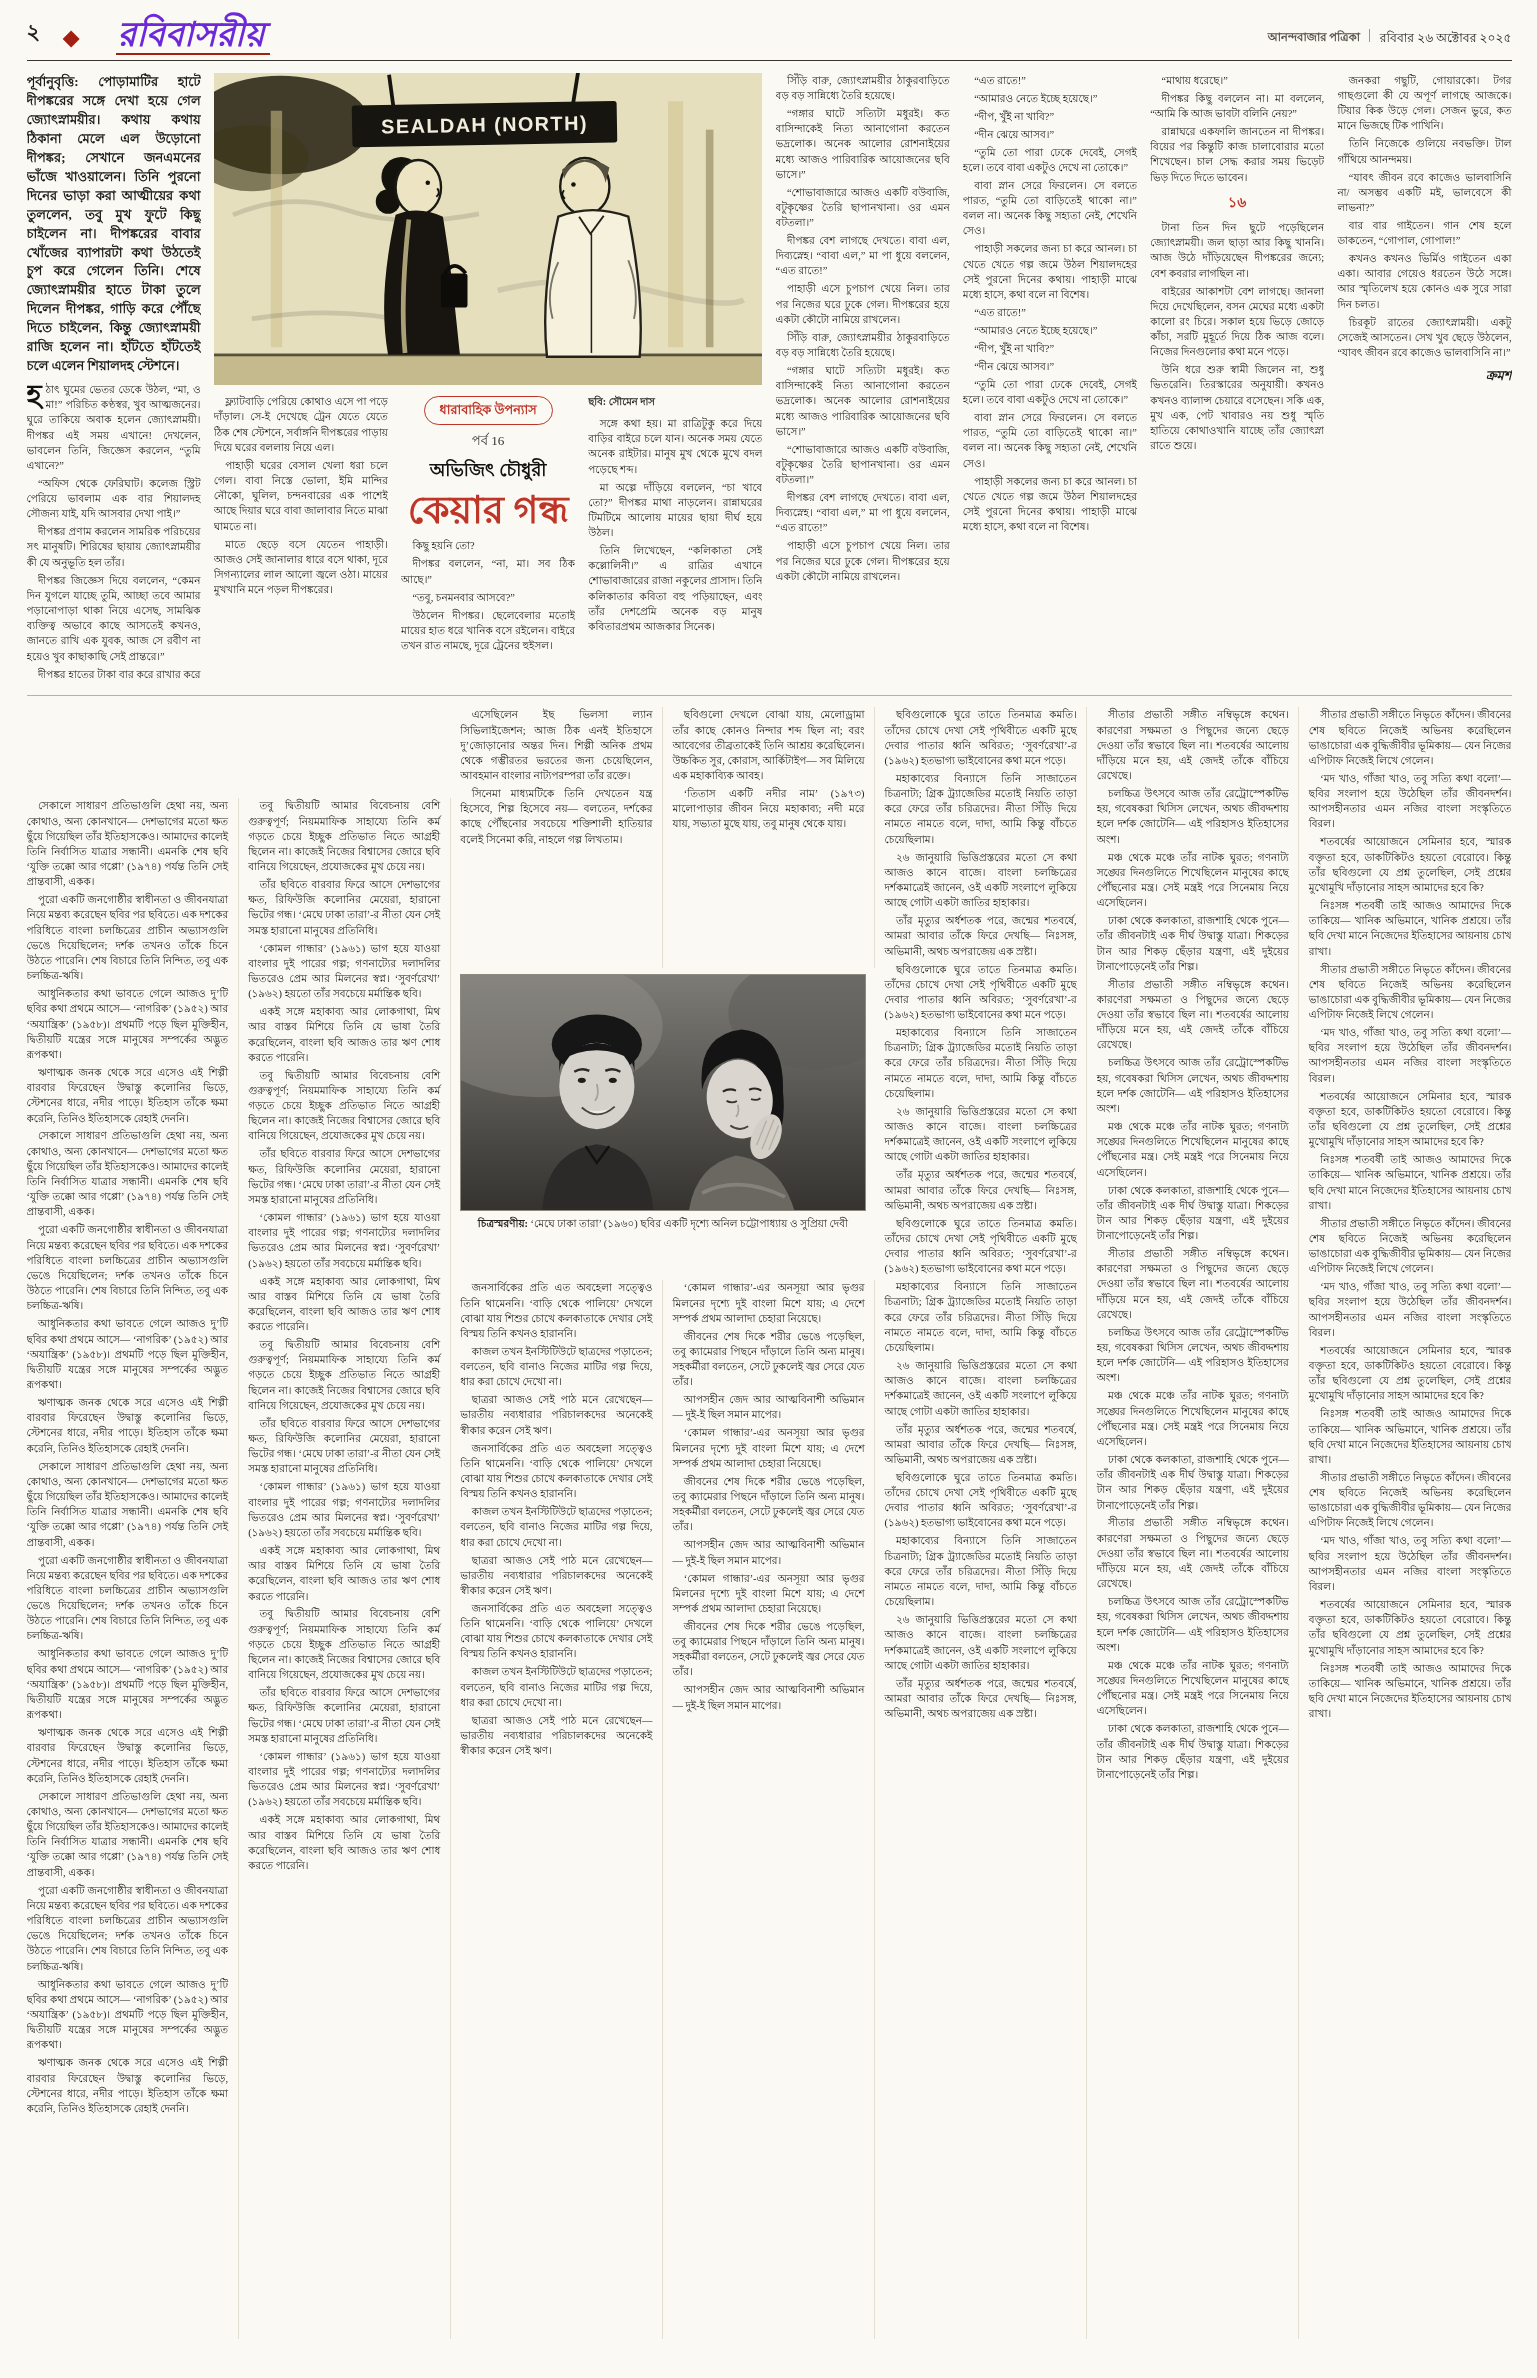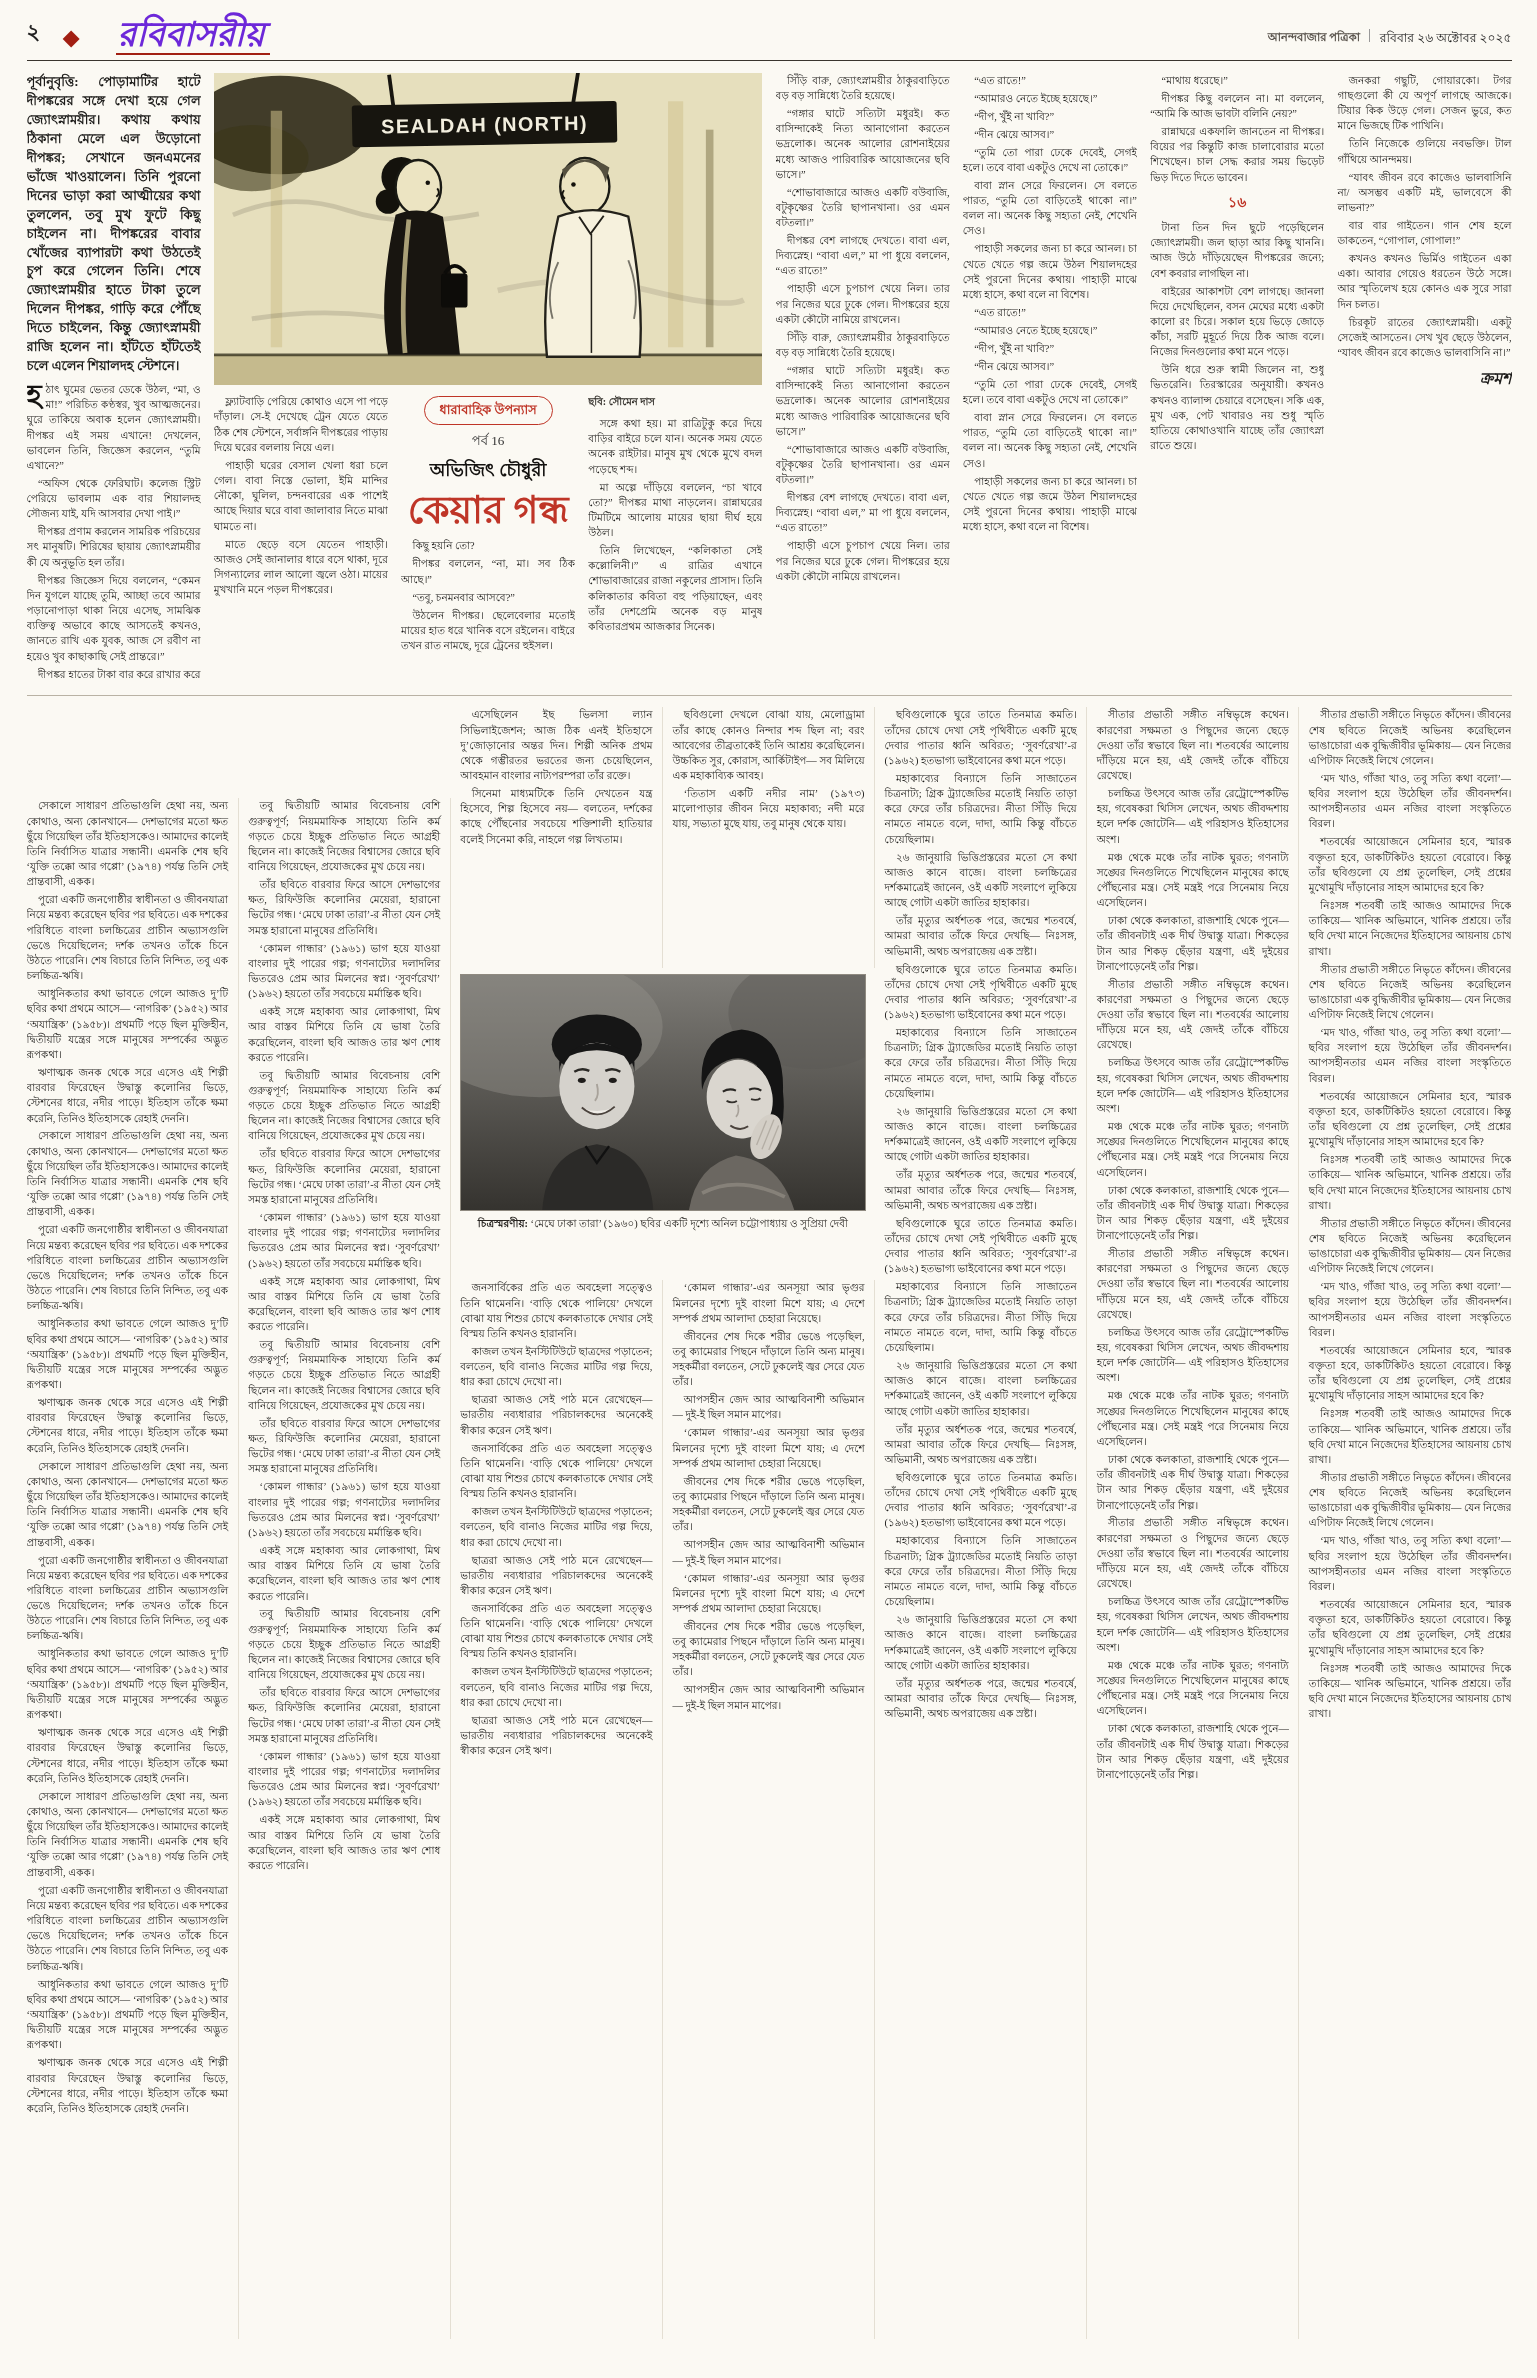--- a/index.html
+++ b/index.html
@@ -19,21 +19,21 @@
   .dateline .paper { font-weight:700; font-size:11.4px; color:#57514a; }
   .dateline .sep { width:0.9px; height:13.2px; background:#999; display:inline-block; }
   .hdr-rule { border-top:1.4px solid #3a352e; margin-bottom:11.4px; }
 
   
   .para { font-size:10.4px; line-height:1.46; text-align:justify; text-indent:11.4px; margin-bottom:2.8px; }
   .recap { font-size:13px; line-height:1.46; text-align:justify; font-weight:700; margin-bottom:5.7px; }
   .dropcap { float:left; font-size:29px; line-height:24.6px; font-weight:700; padding:0.9px 3.8px 0 0; color:#141210; }
   .secnum { text-align:center; color:#bf3527; font-weight:700; font-size:14px; margin:6.6px 0 4.7px; }
   .credit { font-size:10px; font-weight:700; margin-bottom:4.7px; color:#33302b; }
-  .continued { text-align:right; font-weight:700; font-style:italic; font-size:16px; margin-top:5.7px; }
+  .continued { text-align:right; font-weight:700; font-style:italic; font-size:13px; margin-top:5.7px; }
 
   
   .novel-grid { display:grid; grid-template-columns:repeat(8,1fr); grid-template-rows:312px 284px;
                 column-gap:13.2px; row-gap:9.5px; height:609px; overflow:hidden; }
   .n-col { overflow:hidden; }
   #ncol1 { grid-area:1/1/3/2; } .illus-wrap { grid-area:1/2/2/5; overflow:hidden; }
   #ncol2 { grid-area:2/2/3/3; } #ncol3 { grid-area:2/3/3/4; } #ncol4 { grid-area:2/4/3/5; }
   #ncol5 { grid-area:1/5/3/6; } #ncol6 { grid-area:1/6/3/7; }
   #ncol7 { grid-area:1/7/3/8; } #ncol8 { grid-area:1/8/3/9; }
   .illus-wrap svg { width:100%; height:100%; display:block; }

